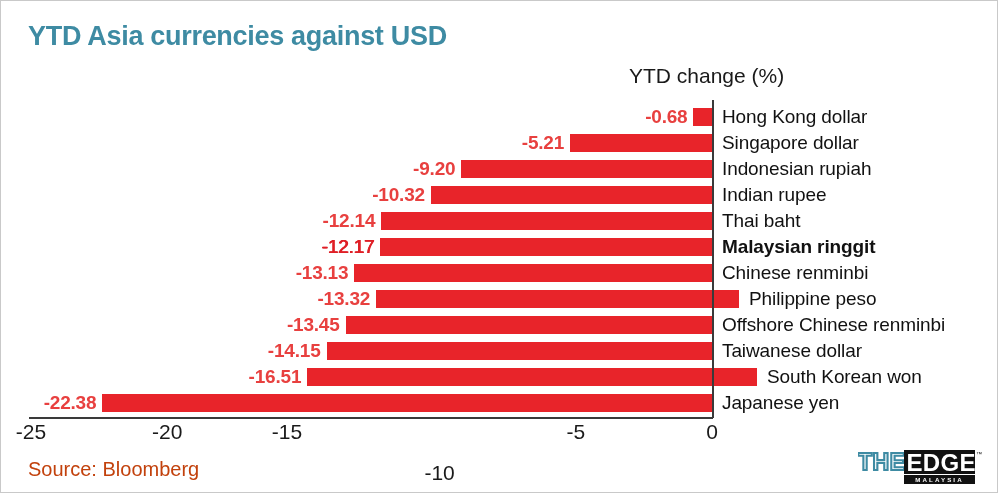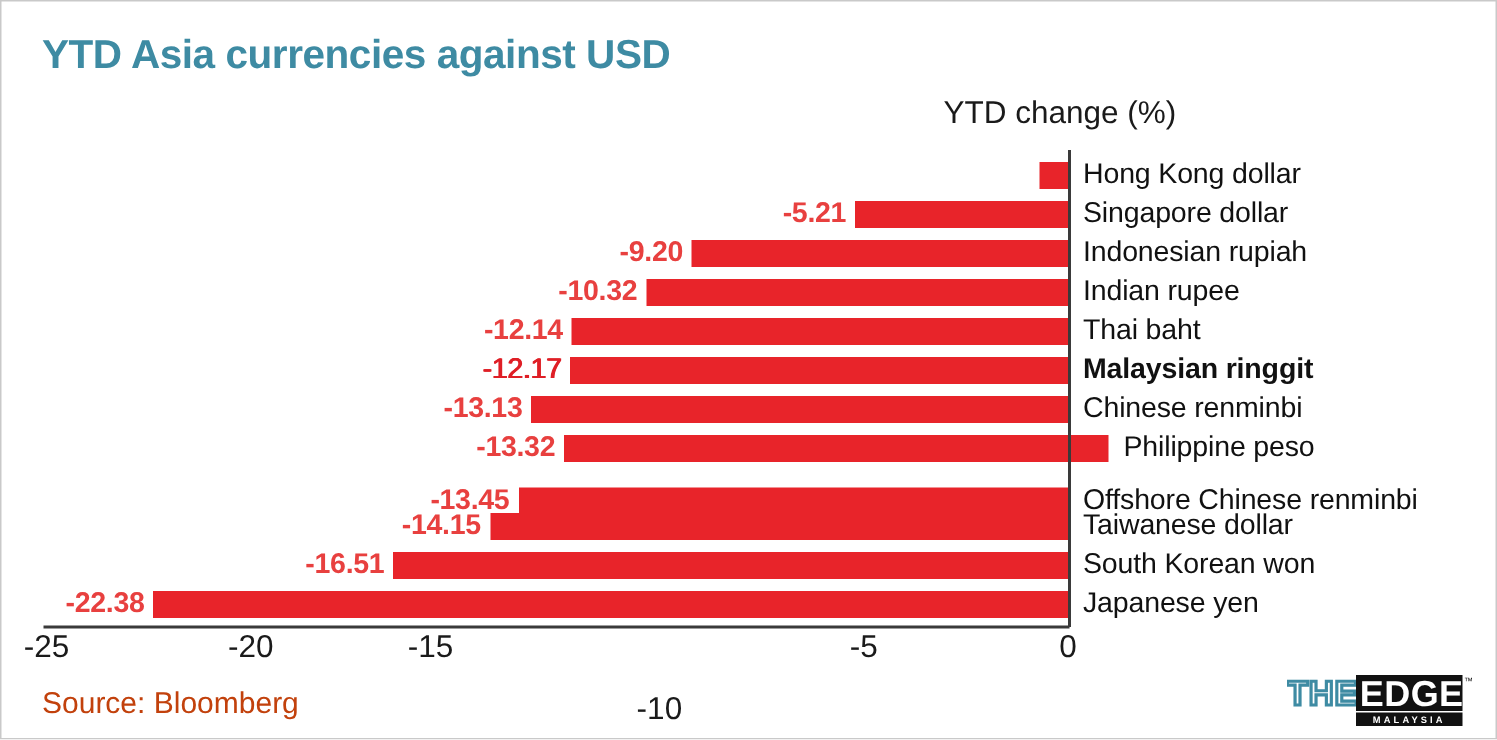--- a/index.html
+++ b/index.html
@@ -131,20 +131,21 @@
 <div id="frame">
 
   <div id="axis-title">YTD change (%)</div>
 
   <div id="title">YTD Asia currencies against USD</div>
 
   <div id="plot">
     <div id="bars-container">
         <div class="bar-row" style="top: 103px;">
           <div class="bar" style="left: 692.477px; width: 18.5232px; background: rgb(232, 36, 42);"></div>
+          <div class="val" style="width: 90px; left: 596.477px;">-0.68</div>
           <div class="cat">Hong Kong dollar</div>
         </div>
         <div class="bar-row" style="top: 129px;">
           <div class="bar" style="left: 569.08px; width: 141.92px; background: rgb(232, 36, 42);"></div>
           <div class="val" style="width: 90px; left: 473.08px;">-5.21</div>
           <div class="cat">Singapore dollar</div>
         </div>
         <div class="bar-row" style="top: 155px;">
           <div class="bar" style="left: 460.392px; width: 250.608px; background: rgb(232, 36, 42);"></div>
           <div class="val" style="width: 90px; left: 364.392px;">-9.20</div>
@@ -168,31 +169,31 @@
         <div class="bar-row" style="top: 259px;">
           <div class="bar" style="left: 353.339px; width: 357.661px; background: rgb(232, 36, 42);"></div>
           <div class="val" style="width: 90px; left: 257.339px;">-13.13</div>
           <div class="cat">Chinese renminbi</div>
         </div>
         <div class="bar-row" style="top: 285px; margin-left: 27px;">
           <div class="bar" style="left: 348.163px; width: 362.837px; background: rgb(232, 36, 42);"></div>
           <div class="val" style="width: 90px; left: 252.163px;">-13.32</div>
           <div class="cat">Philippine peso</div>
         </div>
-        <div class="bar-row" style="top: 320px; padding-left: 40px;">
+        <div class="bar-row" style="top: 311px; padding-left: 40px;">
           <div class="bar" style="left: 344.622px; width: 366.378px; background: rgb(232, 36, 42);"></div>
           <div class="val" style="width: 90px; left: 248.622px;">-13.45</div>
           <div class="cat">Offshore Chinese renminbi</div>
         </div>
         <div class="bar-row" style="top: 337px;">
           <div class="bar" style="left: 325.554px; width: 385.446px; background: rgb(232, 36, 42);"></div>
           <div class="val" style="width: 90px; left: 229.554px;">-14.15</div>
           <div class="cat">Taiwanese dollar</div>
         </div>
-        <div class="bar-row" style="top: 363px;">
+        <div class="bar-row" style="top: 363px; margin-left: 45px;">
           <div class="bar" style="left: 261.268px; width: 449.732px; background: rgb(232, 36, 42);"></div>
           <div class="val" style="width: 90px; left: 165.268px;">-16.51</div>
           <div class="cat">South Korean won</div>
         </div>
         <div class="bar-row" style="top: 389px;">
           <div class="bar" style="left: 101.369px; width: 609.631px; background: rgb(232, 36, 42);"></div>
           <div class="val" style="width: 90px; left: 5.3688px;">-22.38</div>
           <div class="cat">Japanese yen</div>
         </div>
       </div>

